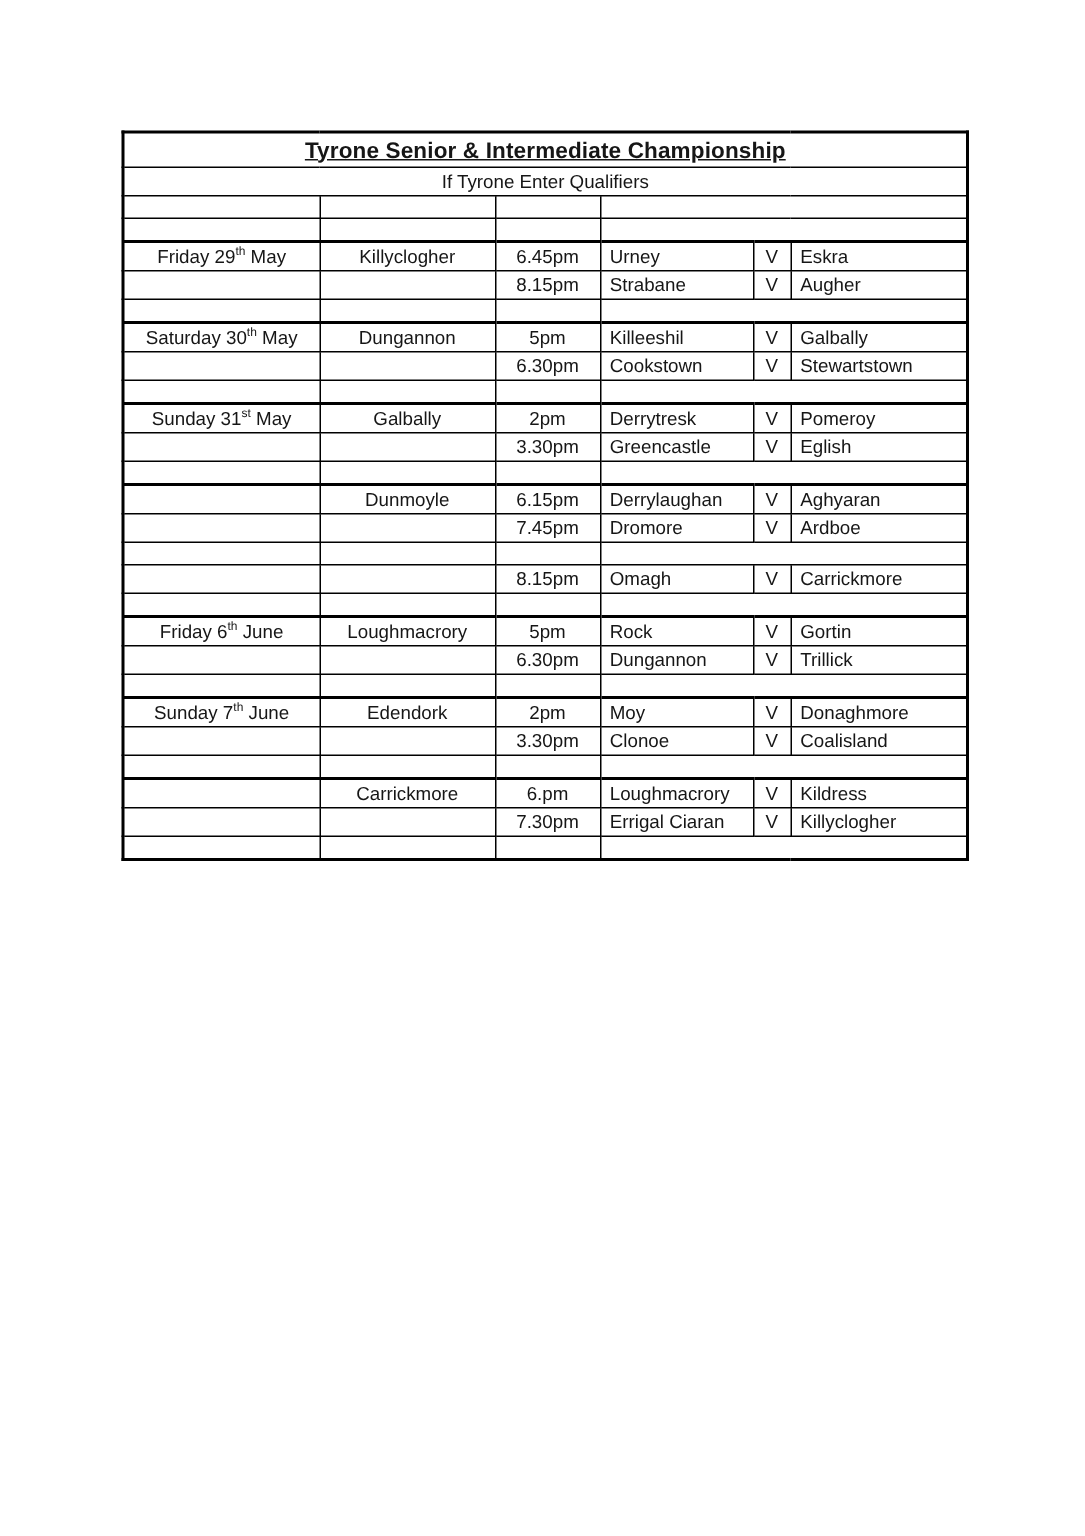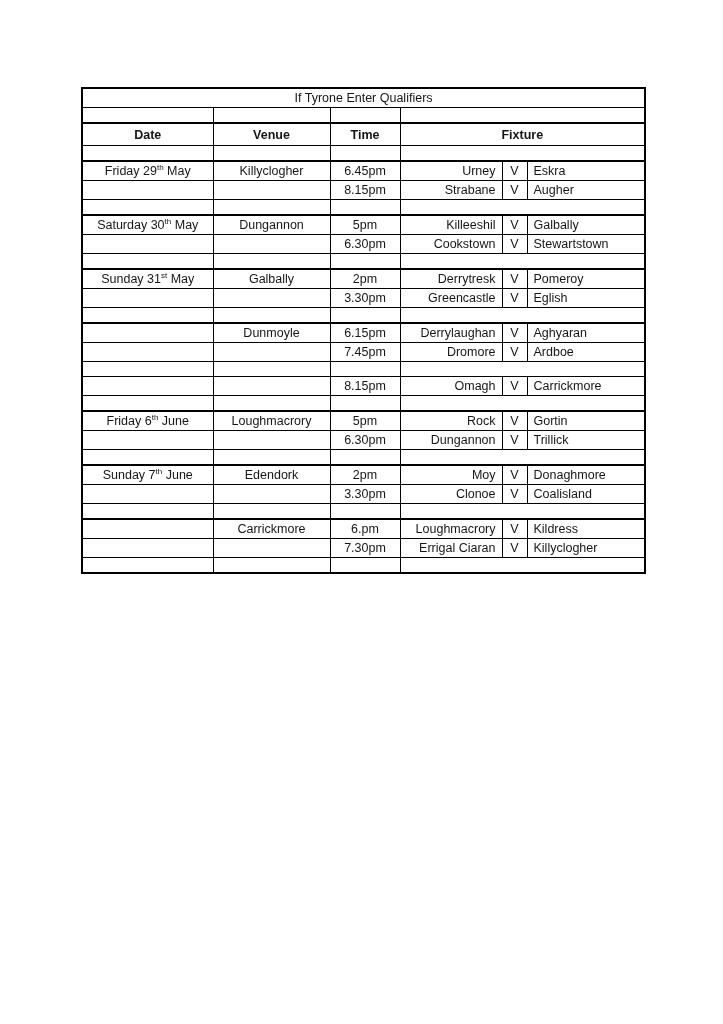--- a/index.html
+++ b/index.html
@@ -40,21 +40,21 @@
   tr.r-header td {
     height: 21px;
     text-align: center;
     font-weight: bold;
     border-top-width: 2.2px;
   }
   tr.data-row td { height: 18px; }
   tr.sep-row td { height: 14px; }
   tr.group-start td { border-top-width: 2.2px; }
   td.c-date, td.c-venue, td.c-time { text-align: center; }
-  td.c-home { text-align: right; padding-right: 7px; margin-top: 44px; }
+  td.c-home { text-align: left; padding-right: 7px; margin-top: 44px; }
   td.c-vs { text-align: center; padding: 0 2px; }
   td.c-away { text-align: left; padding-left: 7px; margin-left: 48px; }
   sup.ordinal {
     font-size: 8px;
     line-height: 0;
     vertical-align: super;
   }
 </style>
 </head>
 <body>
@@ -63,34 +63,33 @@
   <table class="fixtures">
     <colgroup>
       <col style="width:131px">
       <col style="width:117px">
       <col style="width:70px">
       <col style="width:102px">
       <col style="width:25px">
       <col style="width:118px">
     </colgroup>
     <tbody id="fixtures-body">
+      <tr class="r-title">
+        <td colspan="6">
+          <span class="title-text">Tyrone Senior &amp; Intermediate Championship</span>
+        </td>
+      </tr>
       <tr class="r-subtitle">
         <td colspan="6">If Tyrone Enter Qualifiers</td>
       </tr>
       <tr class="r-empty">
         <td></td>
         <td></td>
         <td></td>
         <td colspan="3"></td>
-      </tr>
-      <tr class="r-header">
-        <td>Date</td>
-        <td>Venue</td>
-        <td>Time</td>
-        <td colspan="3">Fixture</td>
       </tr>
       <tr class="r-empty">
         <td></td>
         <td></td>
         <td></td>
         <td colspan="3"></td>
       </tr>
 
     <tr class="data-row group-start">
           <td class="c-date"><span>Friday 29</span><sup class="ordinal">th</sup><span> May</span></td>

